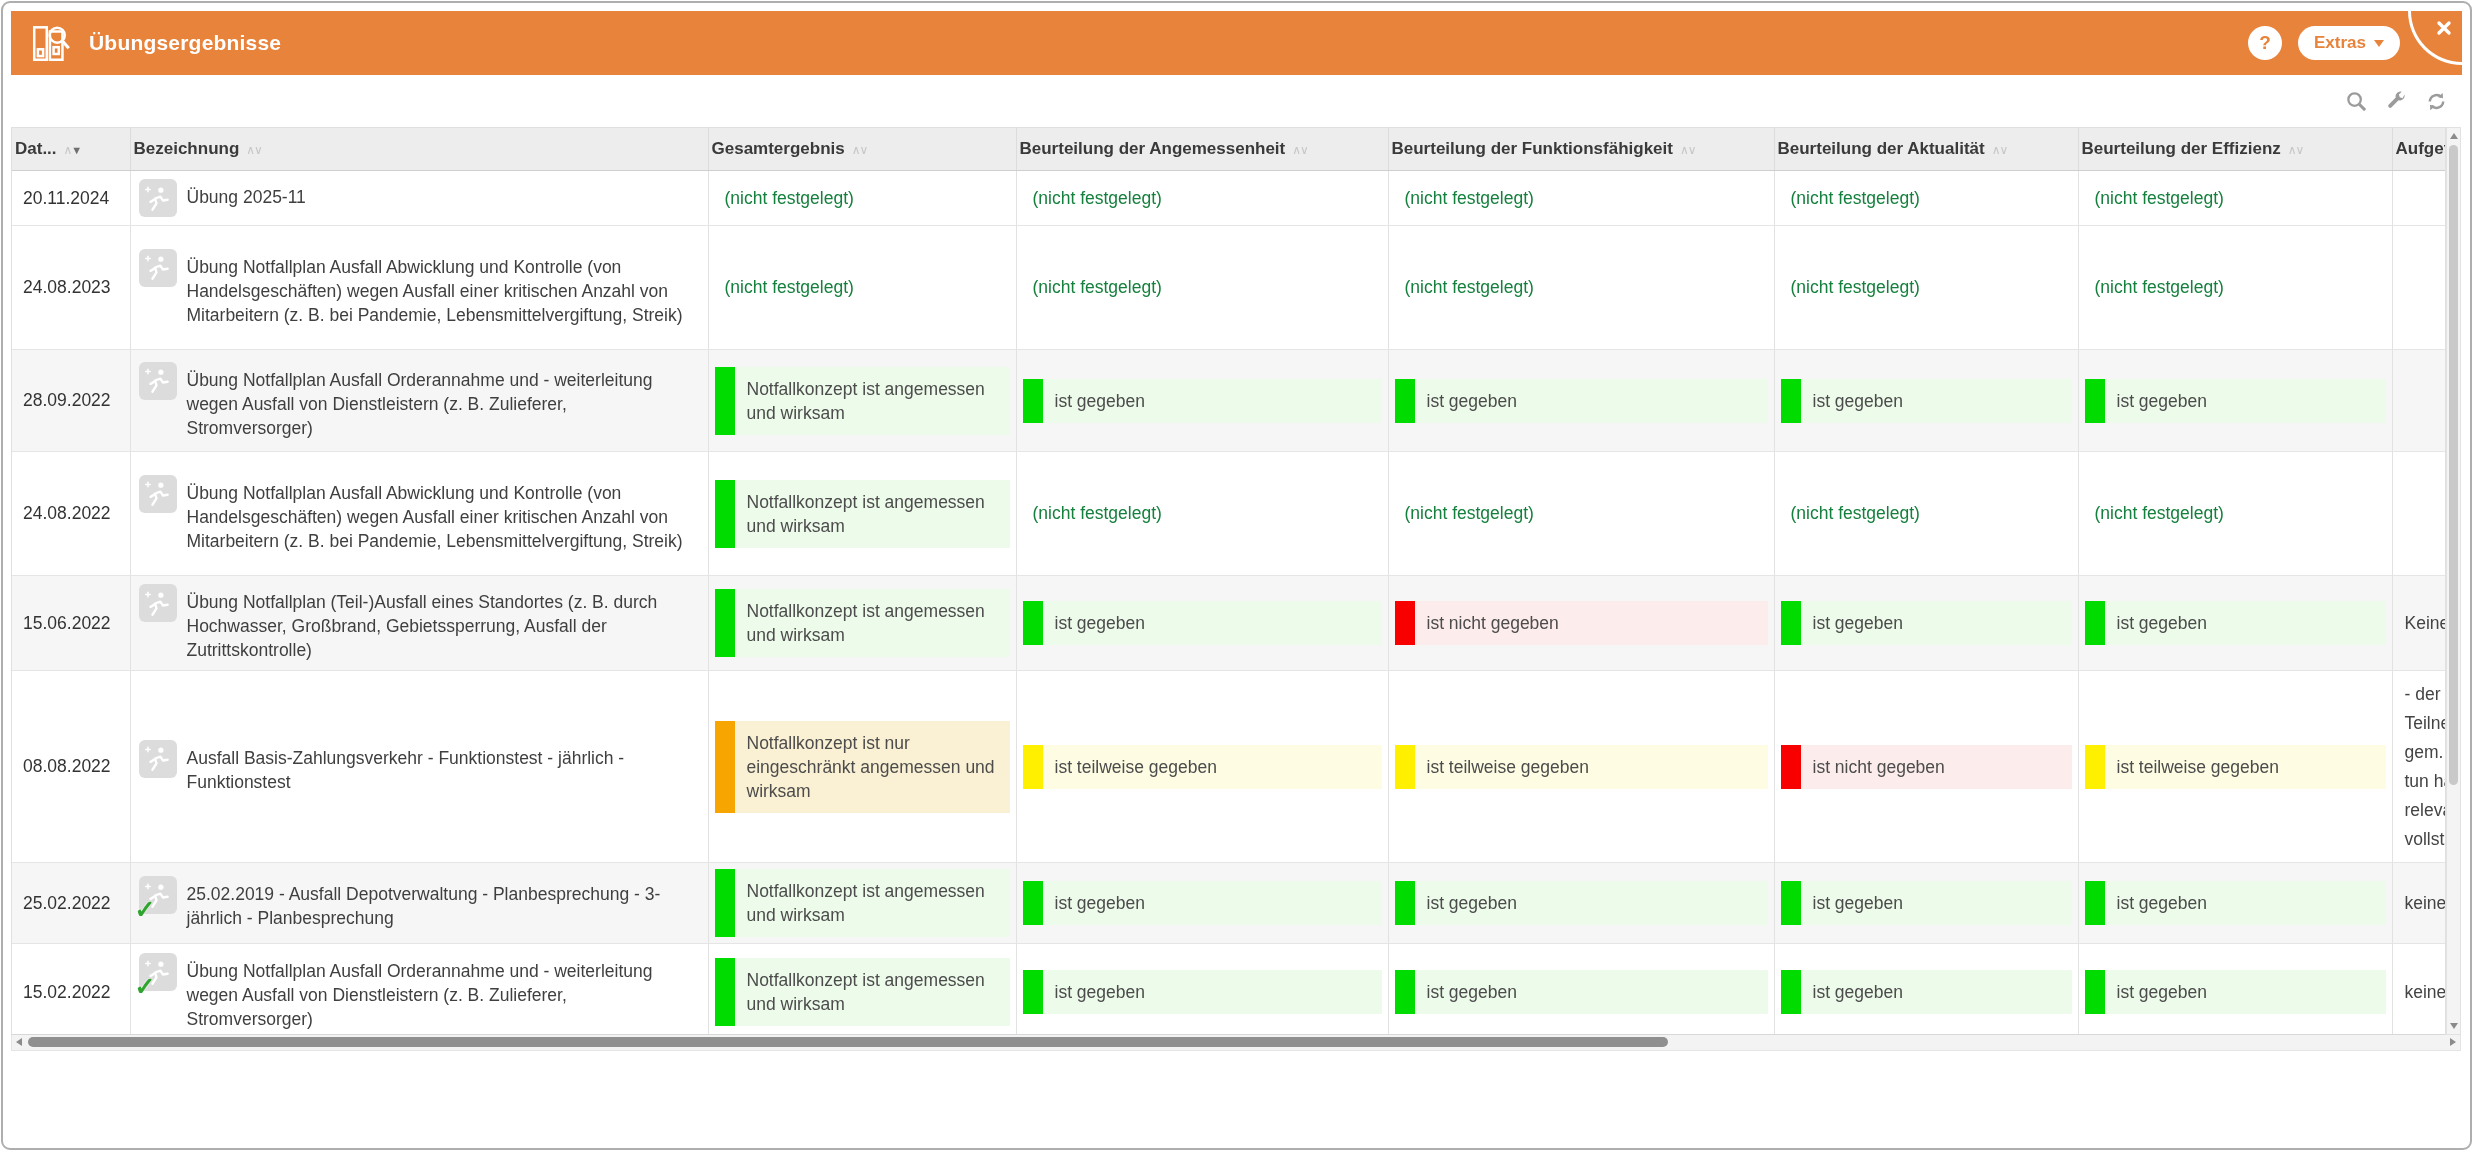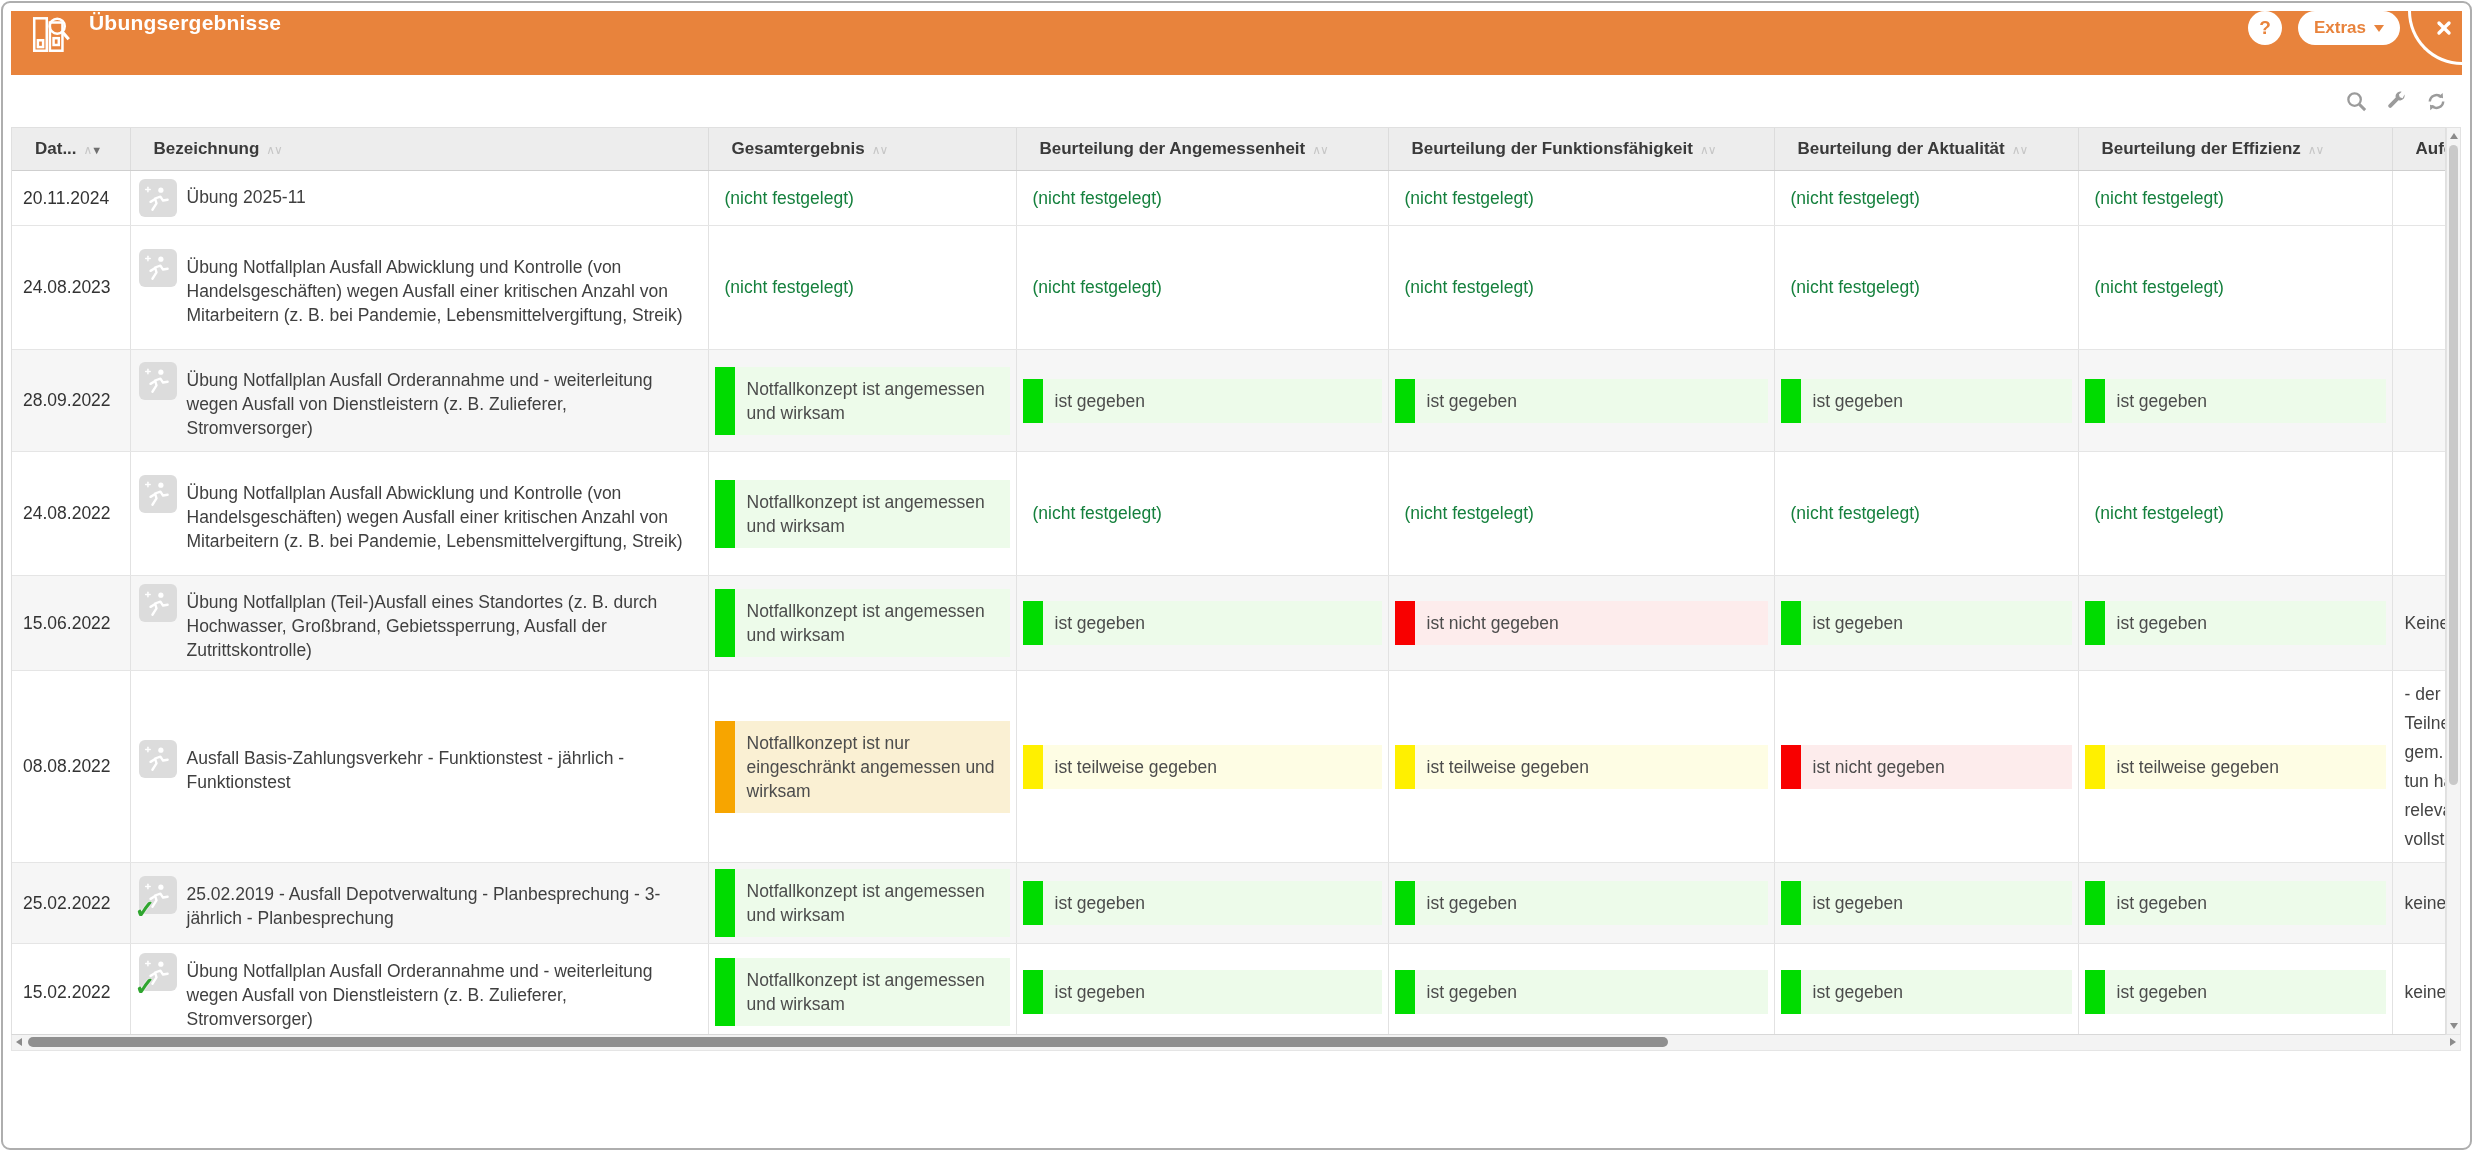--- a/index.html
+++ b/index.html
@@ -12,21 +12,21 @@
     border:2px solid #aeaeae; border-radius:9px;
     background:#ffffff; overflow:hidden;
     display:flex; flex-direction:column;
   }
 
   
   .titlebar {
     position:relative;
     margin:8px 8px 0 8px; height:64px; flex:none;
     background:var(--header_orange);
-    display:flex; padding:0 16px 0 18px;
+    display:flex; align-items:center; padding:0 16px 0 18px;
   }
   .app-icon { width:46px; height:46px; flex:none; margin-right:14px; }
   .window-title { color:#ffffff; font-size:21px; font-weight:bold; letter-spacing:.2px; }
   .titlebar-spacer { flex:1; }
   .help-btn {
     width:34px; height:34px; border-radius:50%; background:#ffffff;
     color:var(--header_orange); font-weight:bold; font-size:19px;
     display:flex; align-items:center; justify-content:center; cursor:pointer;
     margin-right:16px;
   }
@@ -60,21 +60,21 @@
     background:#fff;
   }
   table { border-collapse:collapse; table-layout:fixed; width:2435px; }
   col.c-date{width:118px} col.c-bez{width:578px} col.c-ges{width:308px}
   col.c-ang{width:372px} col.c-funk{width:386px} col.c-akt{width:304px}
   col.c-eff{width:314px} col.c-auf{width:55px}
 
   th {
     background:#ededed; border-bottom:1px solid #cfcfcf; border-right:1px solid #dcdcdc;
     text-align:left; font-size:17px; color:#3a3a3a; font-weight:bold;
-    padding:11px 6px 11px 23px; white-space:nowrap; overflow:hidden;
+    padding:11px 6px 11px 3px; white-space:nowrap; overflow:hidden;
   }
   .sort { margin-left:7px; font-size:12px; color:#c6c6c6; letter-spacing:-1px; font-weight:normal; }
   .sort .dk { color:#6f6f6f; font-size:11px; }
 
   td {
     border-bottom:1px solid #e5e5e5; border-right:1px solid #e2e2e2;
     vertical-align:middle; font-size:17.5px; color:#444; overflow:hidden;
   }
   tr.shaded td { background:#f6f6f6; }
   td.date-cell { padding-left:11px; color:#333; }

